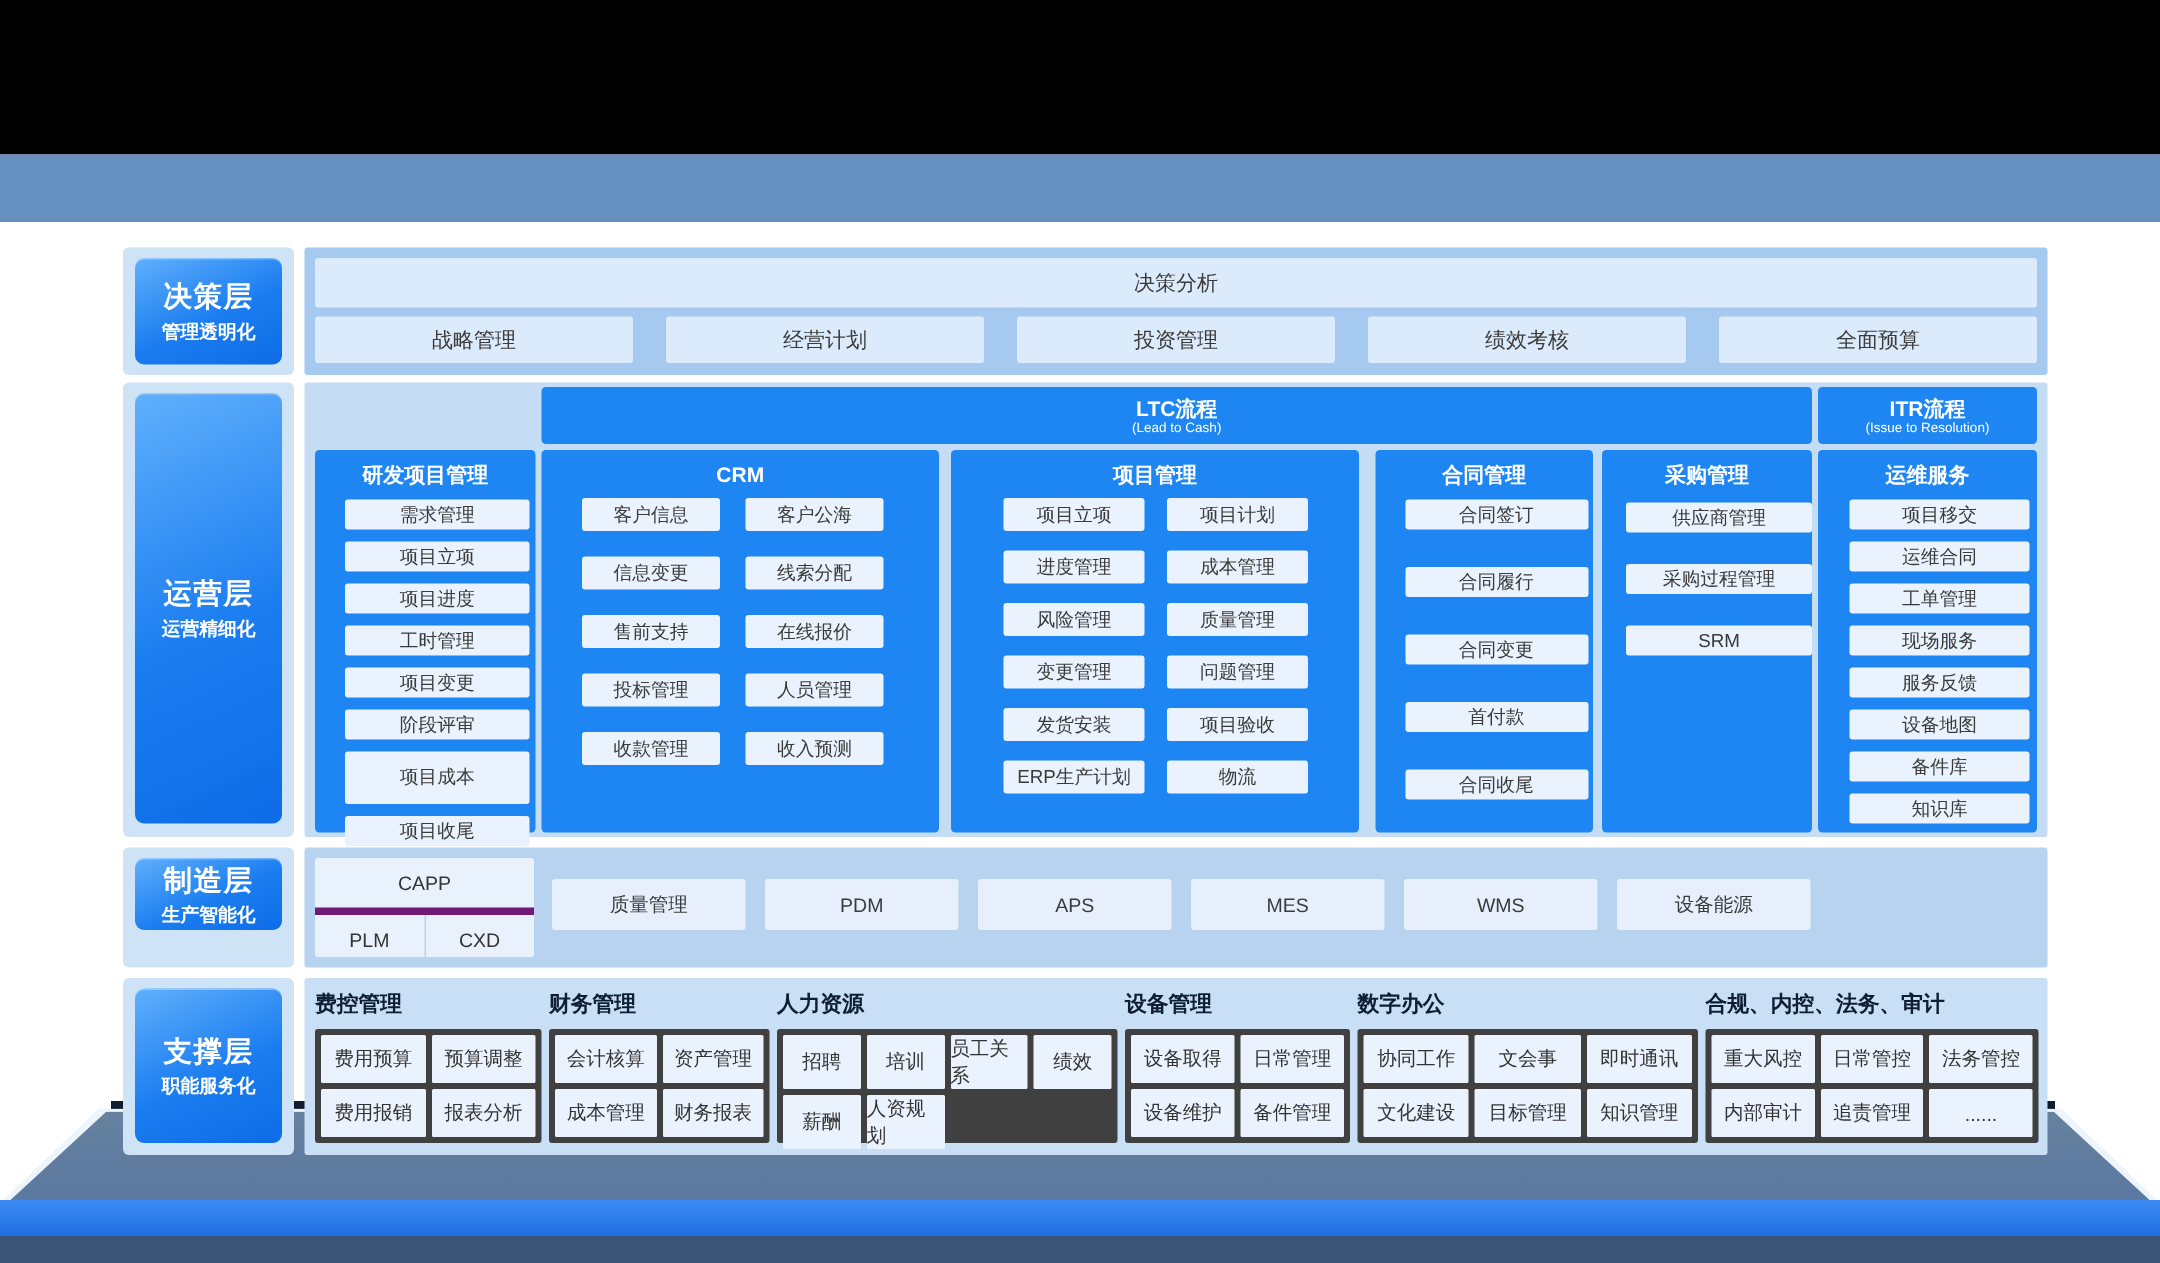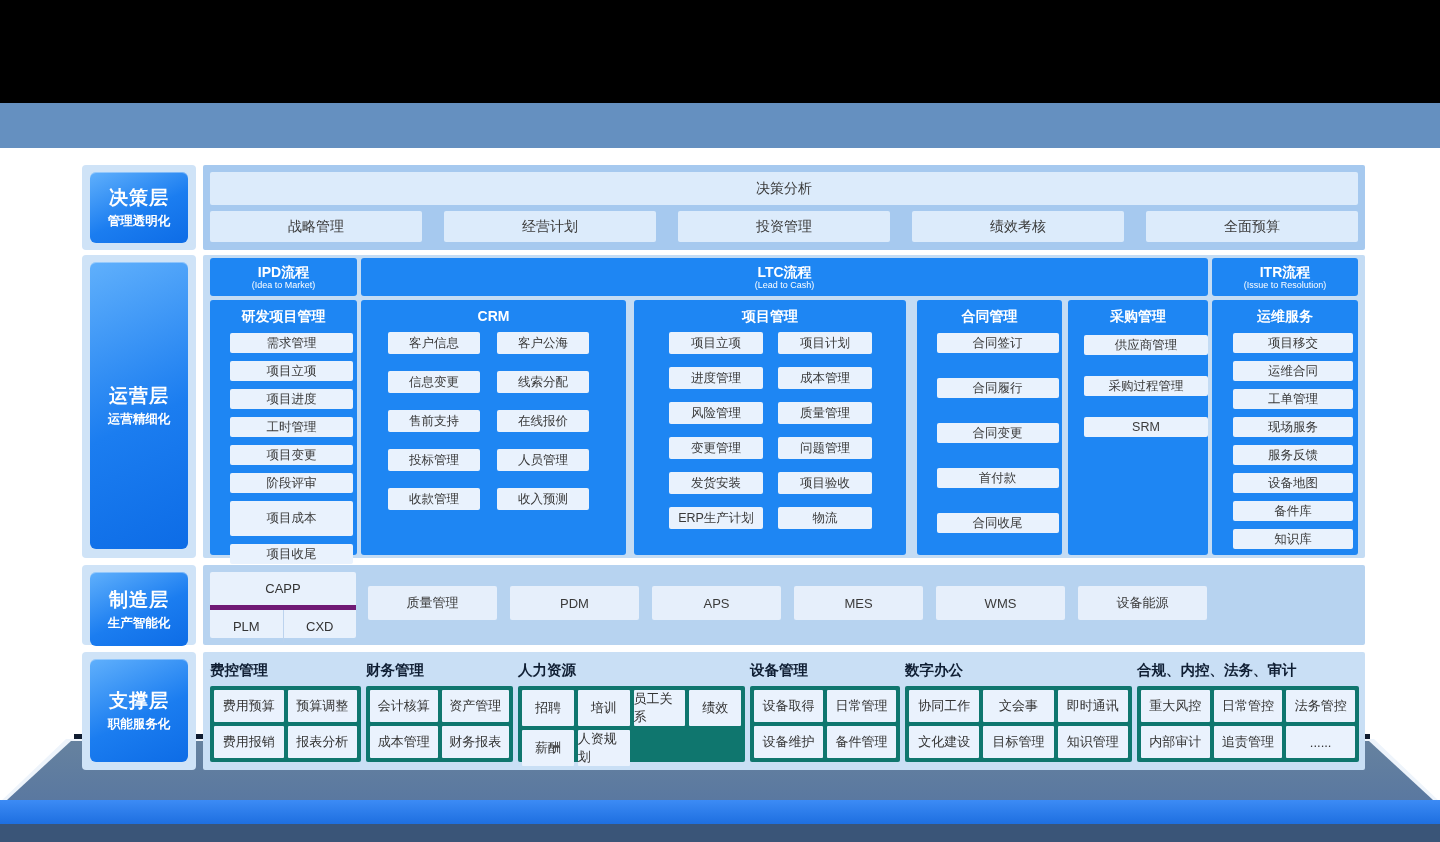--- a/index.html
+++ b/index.html
@@ -48,21 +48,21 @@
   .mfg-group{position:absolute;background:#e8f1fc;color:#333;font-size:13px;border-radius:2px;z-index:6;}
   .mfg-top{height:33px;border-bottom:5px solid #701a75;display:flex;align-items:center;justify-content:center;}
   .mfg-bottom{display:flex;height:32px;}
   .mfg-bottom>div{flex:1;display:flex;align-items:center;justify-content:center;}
   .mfg-bottom>div+div{border-left:1px solid #bcd3ee;}
   .mfg-chip{position:absolute;top:586px;height:34px;width:129px;background:#e6effb;color:#3a3a3a;
             font-size:13px;border-radius:2px;display:flex;align-items:center;justify-content:center;z-index:6;}
   
   .g-head{position:absolute;top:660px;height:20px;font-size:14.5px;font-weight:bold;color:#0f1e33;
           text-align:left;line-height:20px;z-index:6;}
-  .g-box{position:absolute;top:686px;height:68px;background:#0f766e;border-radius:2px;
+  .g-box{position:absolute;top:686px;height:68px;background:#404040;border-radius:2px;
          display:grid;gap:4px;padding:4px;z-index:6;}
   .g-box .cell{background:#eaf2fd;color:#333;font-size:13px;border-radius:1px;
                display:flex;align-items:center;justify-content:center;}
 </style>
 </head>
 <body>
 
 <div class="stage">
 
   <div class="topbar"></div>
@@ -90,24 +90,20 @@
   </div>
 
   <div class="frame" style="left:82px;top:255px;width:114px;height:303px">
     <div class="label-box" style="width:98px;height:287px">
       <div class="label-title">运营层</div>
       <div class="label-sub">运营精细化</div>
     </div>
   </div>
   <div class="panel" style="left:203px;top:255px;width:1162px;height:303px;background:#c4dcf4"></div>
 
-  <div class="bseg" style="left:210px;top:258px;width:147px;height:38px">
-    <div class="band-title">IPD流程</div>
-    <div class="band-sub">(Idea to Market)</div>
-  </div>
   <div class="bseg" style="left:361px;top:258px;width:847px;height:38px">
     <div class="band-title">LTC流程</div>
     <div class="band-sub">(Lead to Cash)</div>
   </div>
   <div class="bseg" style="left:1212px;top:258px;width:146px;height:38px">
     <div class="band-title">ITR流程</div>
     <div class="band-sub">(Issue to Resolution)</div>
   </div>
 
   <div class="col" style="left:210px;top:300px;width:147px;height:255px">
@@ -186,21 +182,21 @@
       <div class="s-chip" style="width:120px;height:20px">工单管理</div>
       <div class="s-chip" style="width:120px;height:20px">现场服务</div>
       <div class="s-chip" style="width:120px;height:20px">服务反馈</div>
       <div class="s-chip" style="width:120px;height:20px">设备地图</div>
       <div class="s-chip" style="width:120px;height:20px">备件库</div>
       <div class="s-chip" style="width:120px;height:20px">知识库</div>
     </div>
   </div>
 
   <div class="frame" style="left:82px;top:565px;width:114px;height:80px">
-    <div class="label-box" style="width:98px;height:74px">
+    <div class="label-box" style="width:98px;height:48px">
       <div class="label-title">制造层</div>
       <div class="label-sub">生产智能化</div>
     </div>
   </div>
   <div class="panel" style="left:203px;top:565px;width:1162px;height:80px;background:#b7d3f0"></div>
   <div class="mfg-group" style="left:210px;top:572px;width:146px;height:66px">
     <div class="mfg-top">CAPP</div>
     <div class="mfg-bottom">
       <div>PLM</div>
       <div>CXD</div>

